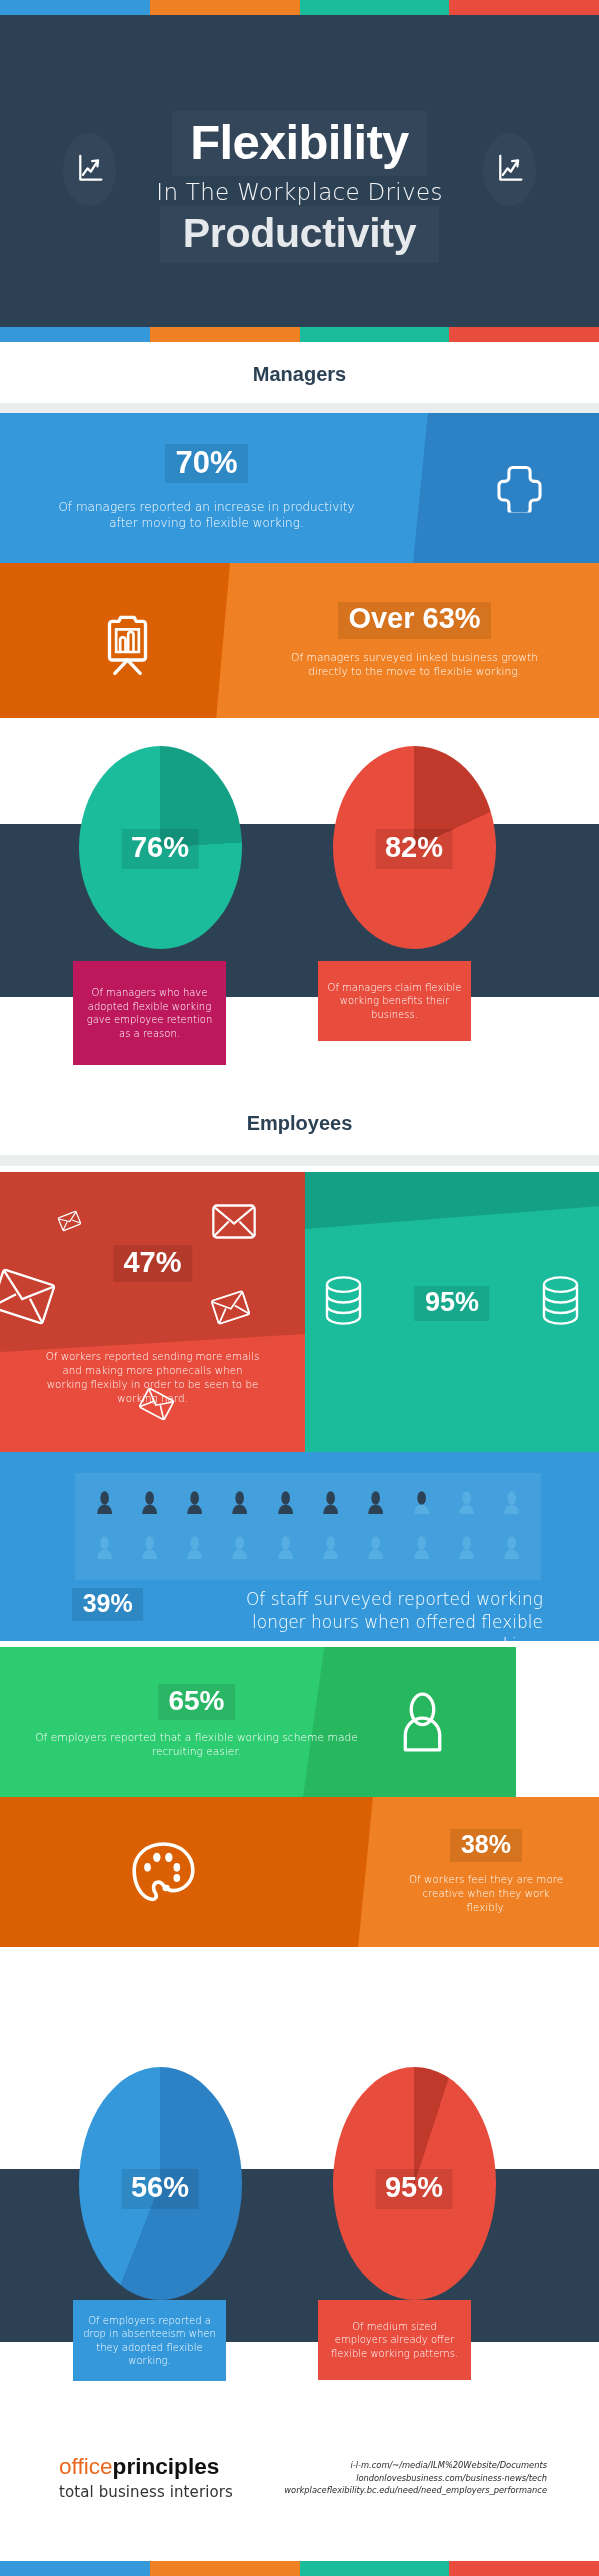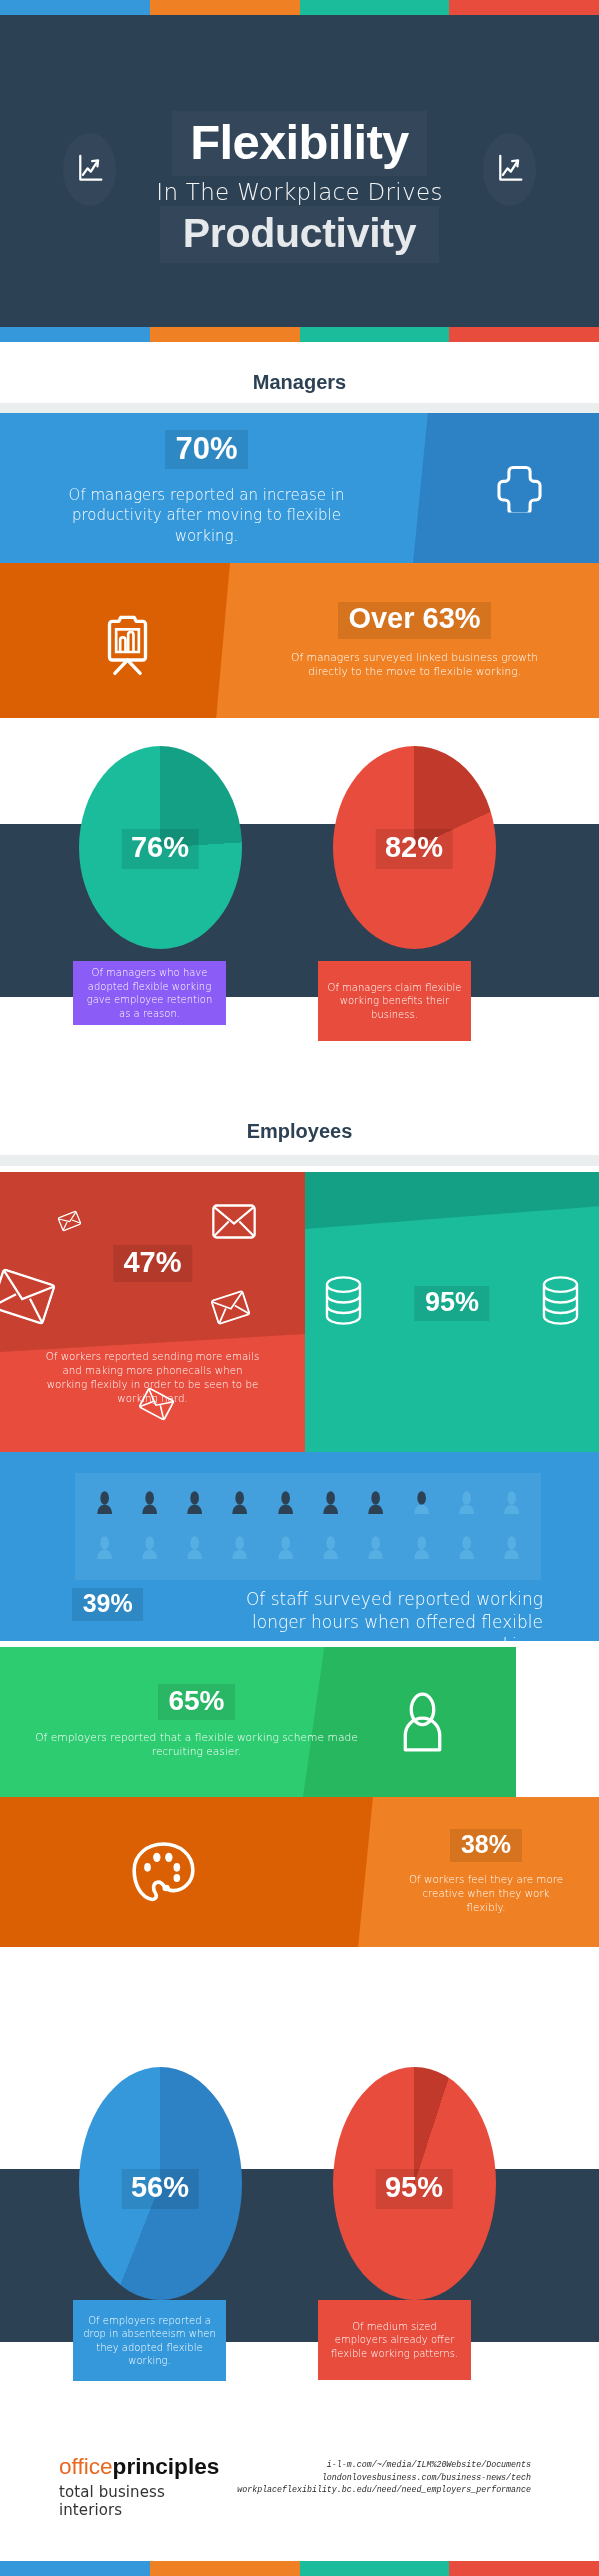--- a/index.html
+++ b/index.html
@@ -48,21 +48,20 @@
     display:flex; align-items:center; justify-content:center;
   }
   .hero-icon.left  { left:63px; }
   .hero-icon.right { right:63px; }
 
   
   .section-heading {
     position:absolute; left:0; width:599px; text-align:center;
     font-size:20px; font-weight:bold; color:#2d4154;
     font-family:"Liberation Sans", sans-serif;
-    margin-top:8px;
   }
   .thin-band { position:absolute; left:0; width:599px; height:10.7px; background:#ebeeef; }
 
   
   .panel { position:absolute; overflow:hidden; }
   .panel .slice { position:absolute; top:0; height:100%; }
   .pct-chip {
     display:inline-block; color:#ffffff; font-weight:bold;
     background:rgba(0,0,0,0.10); padding:2.7px 10.7px 5.3px 10.7px; line-height:1;
     font-family:"Liberation Sans", sans-serif;
@@ -140,21 +139,21 @@
     <span style="background:#e74c3c"></span>
   </div>
 
   <div class="section-heading" style="top:363px">Managers</div>
   <div class="thin-band" style="top:403px"></div>
 
   <div class="panel" style="left:0;top:413px;width:599px;height:150px;background:#3498db">
     <div class="slice" style="right:0;width:186px;background:#2c82c4;clip-path:polygon(8% 0,100% 0,100% 100%,0 100%)"></div>
     <div style="position:absolute;left:0;top:0;width:413px;height:100%;display:flex;flex-direction:column;align-items:center;justify-content:center;">
       <div class="pct-chip" style="font-size:31px;">70%</div>
-      <div class="cap" style="font-size:15px;width:306px;margin-top:16px;">Of managers reported an increase in productivity after moving to flexible working.</div>
+      <div class="cap" style="font-size:12px;width:306px;margin-top:16px;">Of managers reported an increase in productivity after moving to flexible working.</div>
     </div>
     <div style="position:absolute;right:55px;top:50%;transform:translateY(-50%);">
       <svg width="49" height="49" viewBox="0 0 74 74">
         <path d="M27 6 h20 a6 6 0 0 1 6 6 v9 a6 6 0 0 0 6 6 h3 a6 6 0 0 1 6 6 v16 a6 6 0 0 1 -6 6 h-3 a6 6 0 0 0 -6 6 v9 a6 6 0 0 1 -6 6 h-20 a6 6 0 0 1 -6 -6 v-9 a6 6 0 0 0 -6 -6 h-3 a6 6 0 0 1 -6 -6 v-16 a6 6 0 0 1 6 -6 h3 a6 6 0 0 0 6 -6 v-9 a6 6 0 0 1 6 -6 z" fill="none" stroke="#ffffff" stroke-width="4.6" stroke-linejoin="round"></path>
       </svg>
     </div>
   </div>
 
   <div class="panel" style="left:0;top:563px;width:599px;height:155px;background:#ef8023">
     <div class="slice" style="left:0;width:230px;background:#db6004;clip-path:polygon(0 0,100% 0,94% 100%,0 100%)"></div>
@@ -171,21 +170,21 @@
       <div class="pct-chip" style="font-size:29px;">Over 63%</div>
       <div class="cap" style="font-size:10.7px;width:286px;margin-top:12px;">Of managers surveyed linked business growth directly to the move to flexible working.</div>
     </div>
   </div>
 
   <div class="navy-band" style="top:824px;height:173px"></div>
 
   <div class="pie" style="left:79px;top:746px;width:163px;height:203px;
               background:conic-gradient(#13a085 0deg 86.4deg, #1abc9c 86.4deg 360deg);"></div>
   <div class="pie-label" style="left:160px;top:829px;">76%</div>
-  <div class="cap-box" style="left:73px;top:961px;width:153px;height:64px;background:#8b5cf6;display:flex;align-items:center;">
+  <div class="cap-box" style="left:73px;top:961px;width:153px;height:104px;background:#be185d;display:flex;align-items:center;">
     <div class="cap">Of managers who have adopted flexible working gave employee retention as a reason.</div>
   </div>
 
   <div class="pie" style="left:333px;top:746px;width:163px;height:203px;
               background:conic-gradient(#c0392b 0deg 64.8deg, #e74c3c 64.8deg 360deg);"></div>
   <div class="pie-label" style="left:414px;top:829px;">82%</div>
   <div class="cap-box" style="left:318px;top:961px;width:153px;height:80px;background:#e74c3c;display:flex;align-items:center;">
     <div class="cap">Of managers claim flexible working benefits their business.</div>
   </div>
 
@@ -432,21 +431,21 @@
     <div class="cap">Of medium sized employers already offer flexible working patterns.</div>
   </div>
 
   <div class="footer" style="top:2456px;height:87px;display:flex;align-items:flex-start;">
     <div style="margin-left:59px;">
       <div class="logo-op">
         <span class="o">office</span><span class="p">principles</span>
       </div>
       <div class="logo-sub">total business interiors</div>
     </div>
-    <div class="sources" style="margin-left:auto;margin-right:68px;padding-top:2.7px;font-family:Liberation Mono, monospace;">
+    <div class="sources" style="margin-left:auto;margin-right:52px;padding-top:2.7px;">
       <div>i-l-m.com/~/media/ILM%20Website/Documents</div>
       <div>londonlovesbusiness.com/business-news/tech</div>
       <div>workplaceflexibility.bc.edu/need/need_employers_performance</div>
     </div>
   </div>
 
   <div class="stripe stripe-bottom">
     <span style="background:#3498db"></span>
     <span style="background:#ef8023"></span>
     <span style="background:#1abc9c"></span>

